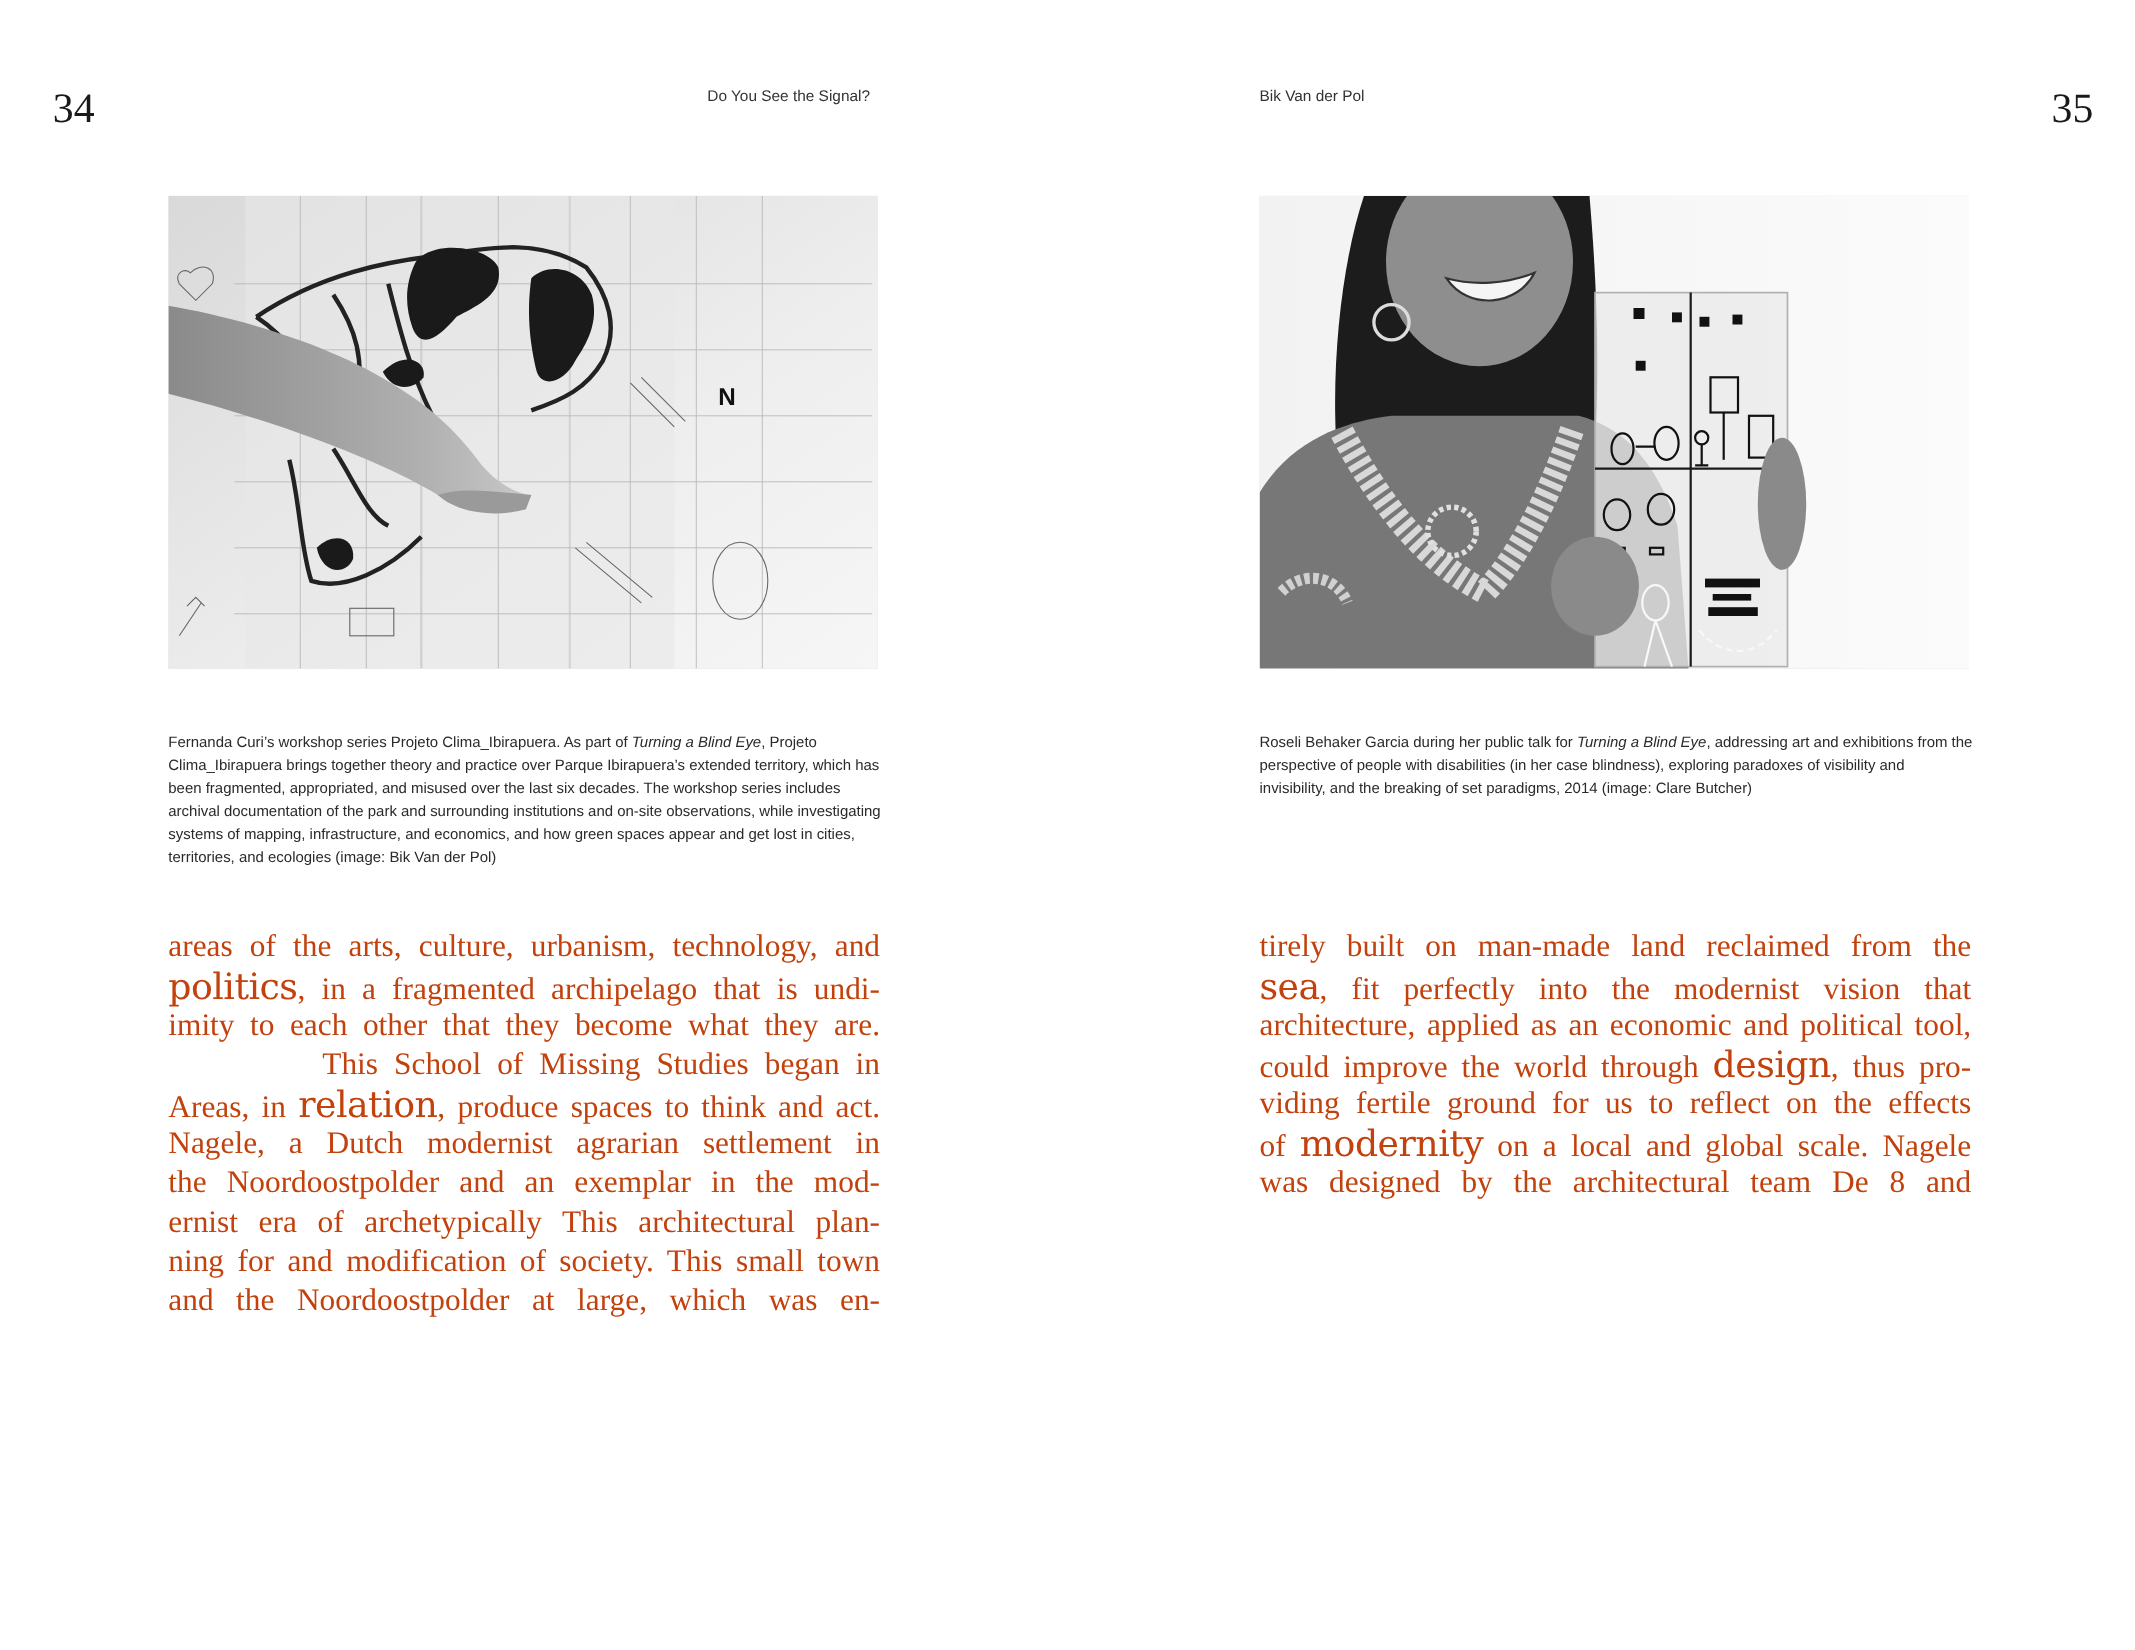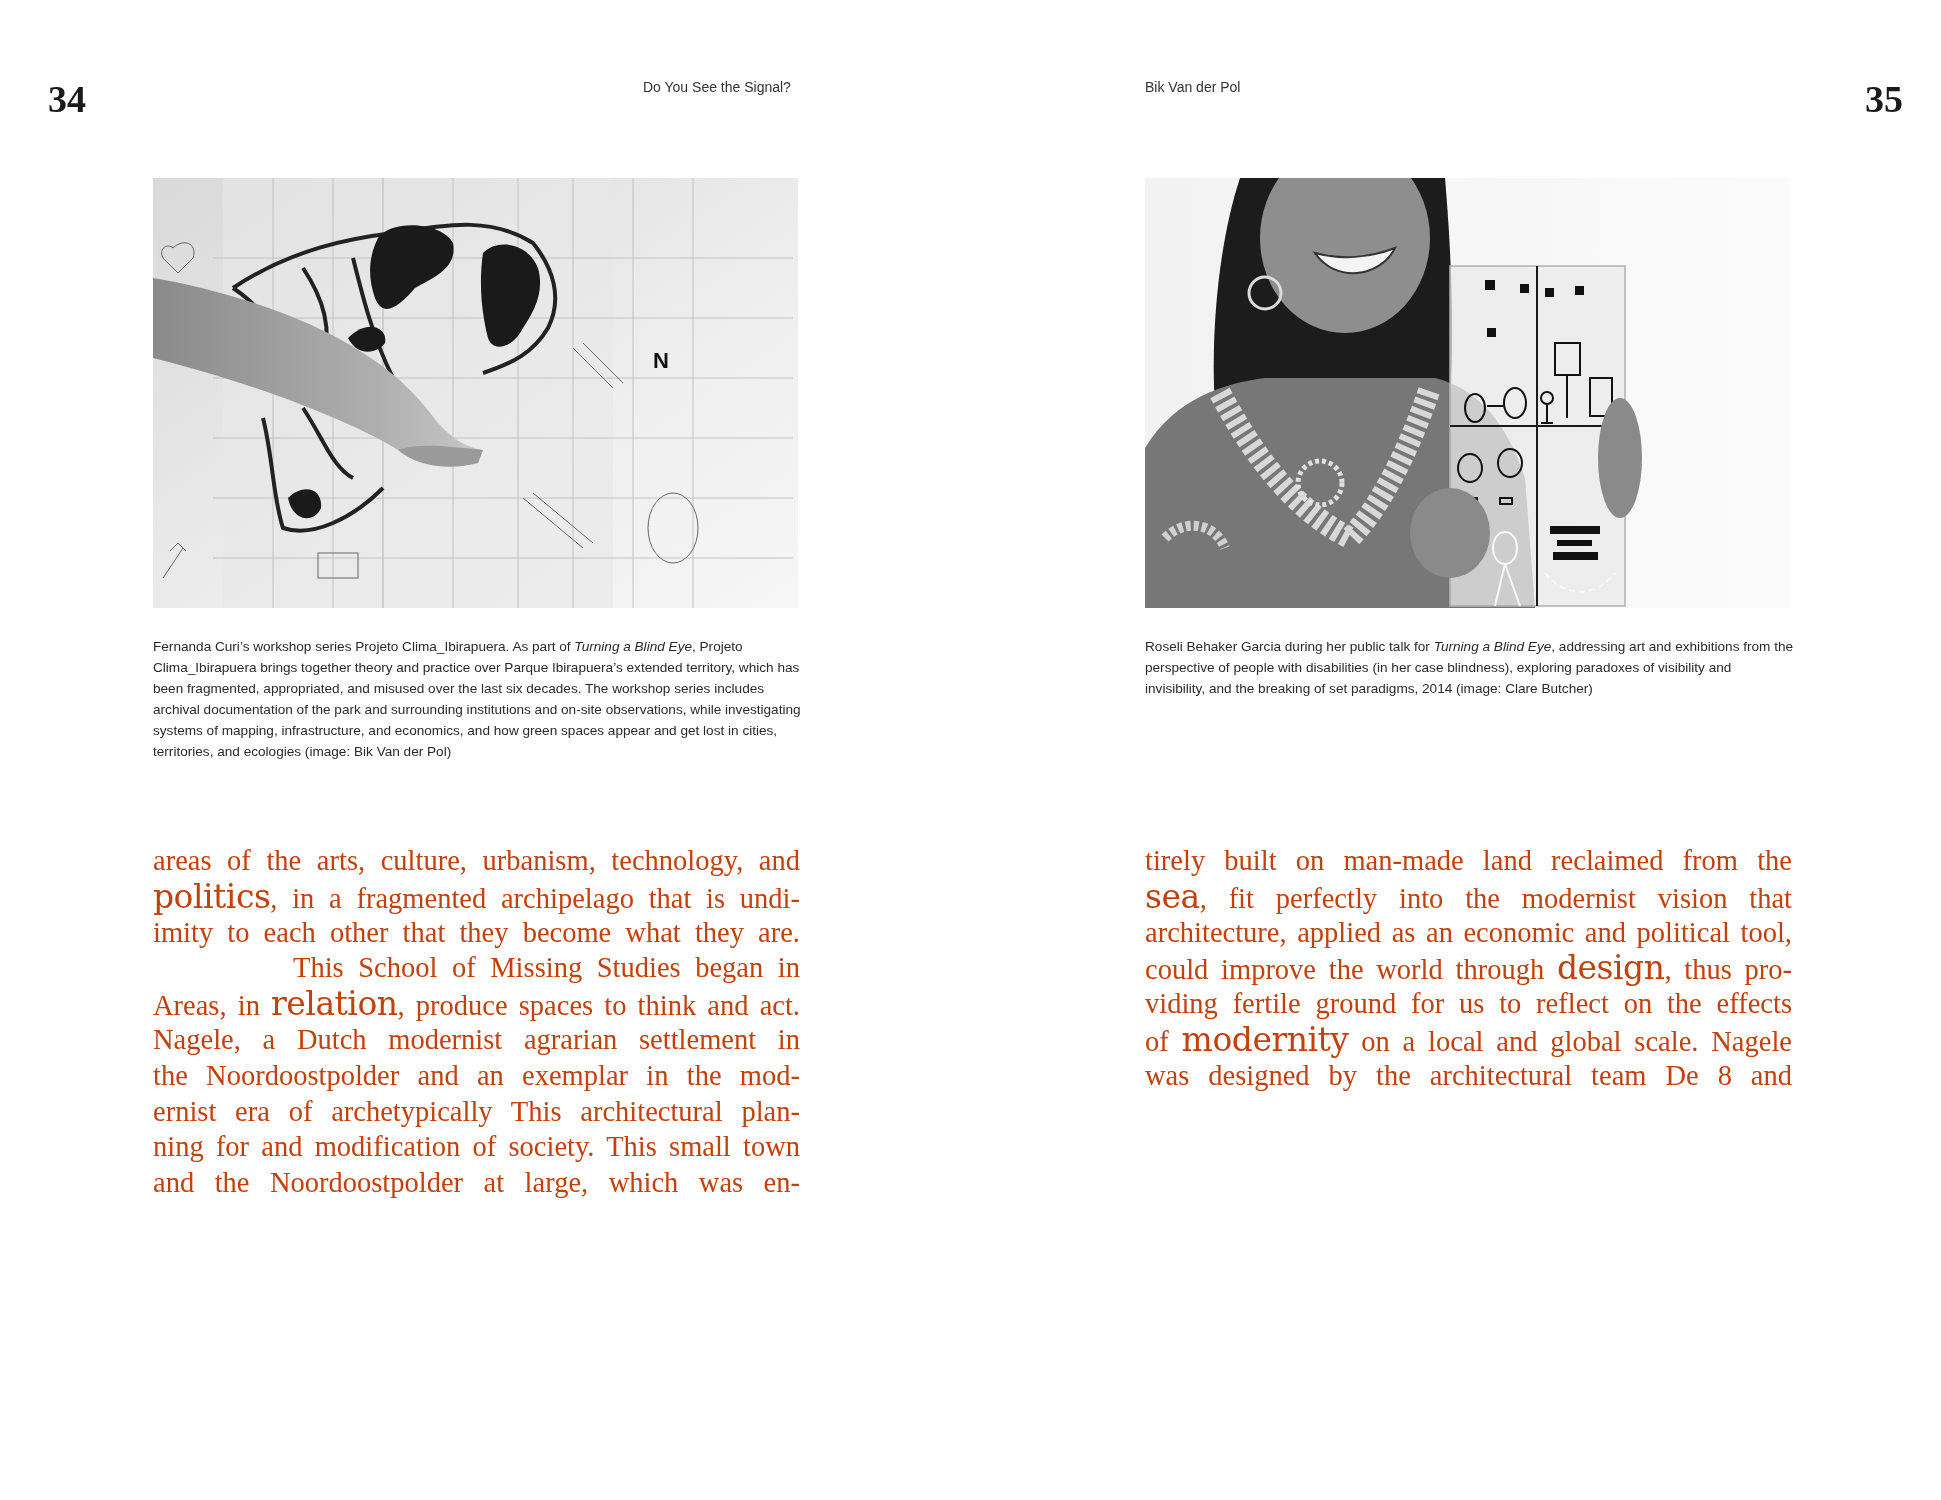--- a/index.html
+++ b/index.html
@@ -23,21 +23,20 @@
   .page-left { left: 0; }
   .page-right { left: 970px; }
 
   .folio {
     position: absolute;
     top: 80px;
     font-family: "Liberation Serif", "DejaVu Serif", serif;
     font-size: 38px;
     line-height: 1;
     color: #1a1a1a;
-    font-weight: bold;
   }
   .page-left .folio { left: 48px; }
   .page-right .folio { right: 0px; left: auto; width: auto; }
   .page-right .folio { left: 895px; }
 
   .running-head {
     position: absolute;
     top: 80px;
     font-family: "Liberation Sans", "DejaVu Sans", sans-serif;
     font-size: 14px;
@@ -53,21 +52,21 @@
     width: 645px;
     height: 430px;
     overflow: hidden;
     background: #e6e6e6;
   }
   .page-left .figure { left: 153px; }
   .page-right .figure { left: 175px; }
 
   .caption {
     position: absolute;
-    top: 636px;
+    top: 664px;
     width: 650px;
     font-family: "Liberation Sans", "DejaVu Sans", sans-serif;
     font-size: 13.6px;
     line-height: 21px;
     color: #2a2a2a;
   }
   .page-left .caption { left: 153px; }
   .page-right .caption { left: 175px; }
   .caption em { font-style: italic; }
 

